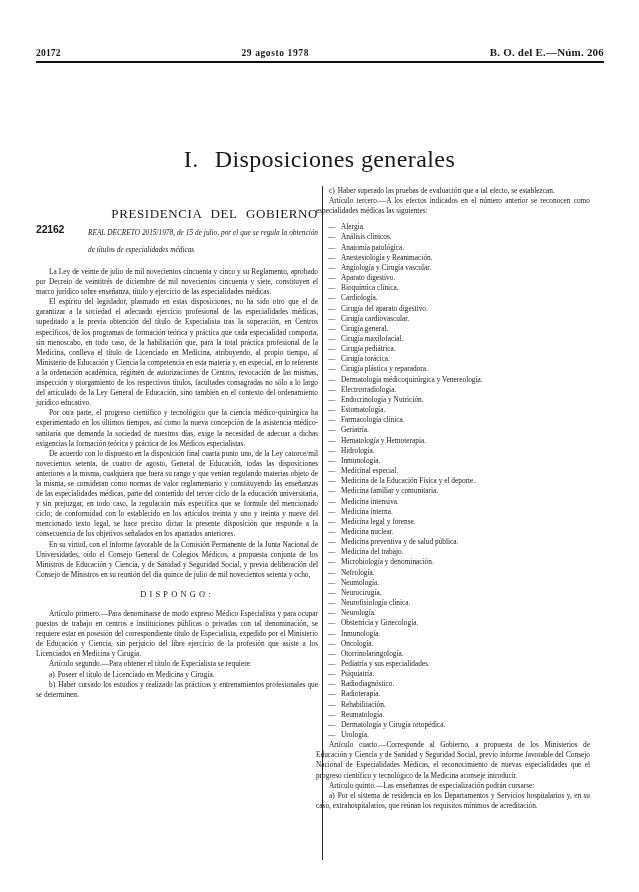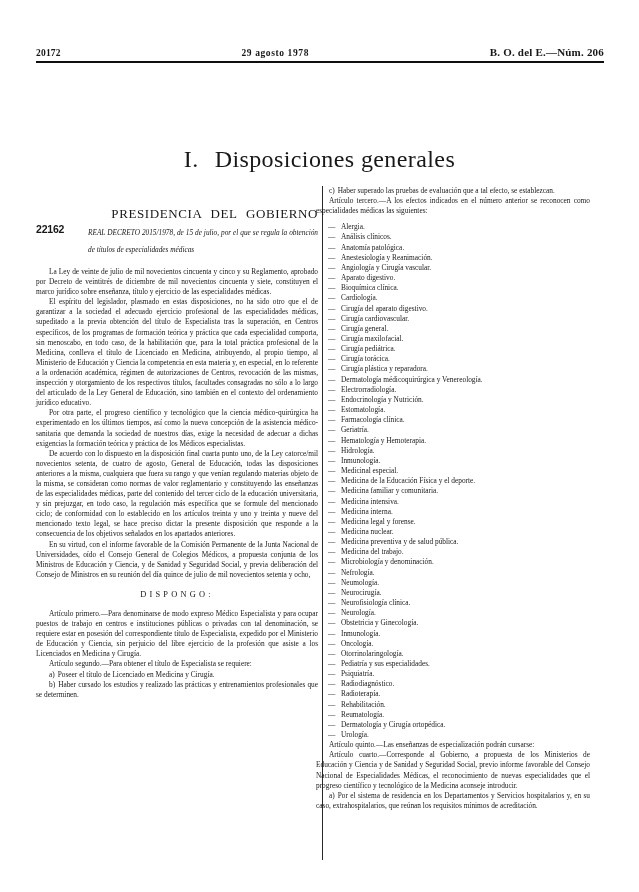--- a/index.html
+++ b/index.html
@@ -264,22 +264,22 @@
         <li><span class="dash">—</span><span>Pediatría y sus especialidades.</span></li>
         <li><span class="dash">—</span><span>Psiquiatría.</span></li>
         <li><span class="dash">—</span><span>Radiodiagnóstico.</span></li>
         <li><span class="dash">—</span><span>Radioterapía.</span></li>
         <li><span class="dash">—</span><span>Rehabilitación.</span></li>
         <li><span class="dash">—</span><span>Reumatología.</span></li>
         <li><span class="dash">—</span><span>Dermatología y Cirugía ortopédica.</span></li>
         <li><span class="dash">—</span><span>Urología.</span></li>
       </ul>
 
+    <p class="body gap">Artículo cuarto.—Corresponde al Gobierno, a propuesta de los Ministerios de Educación y Ciencia y de Sanidad y Seguridad Social, previo informe favorable del Consejo Nacional de Especialidades Médicas, el reconocimiento de nuevas especialidades que el progreso científico y tecnológico de la Medicina aconseje introducir.</p>
     <p class="body gap">Artículo quinto.—Las enseñanzas de especialización podrán cursarse:</p>
-    <p class="body gap">Artículo cuarto.—Corresponde al Gobierno, a propuesta de los Ministerios de Educación y Ciencia y de Sanidad y Seguridad Social, previo informe favorable del Consejo Nacional de Especialidades Médicas, el reconocimiento de nuevas especialidades que el progreso científico y tecnológico de la Medicina aconseje introducir.</p>
 
     <p class="lettered">
       <span class="lbl">a)</span><span>Por el sistema de residencia en los Departamentos y Servicios hospitalarios y, en su caso, extrahospitalarios, que reúnan los requisitos mínimos de acreditación.</span>
     </p>
 
   </div>
 
 </div>
 
 </body></html>

